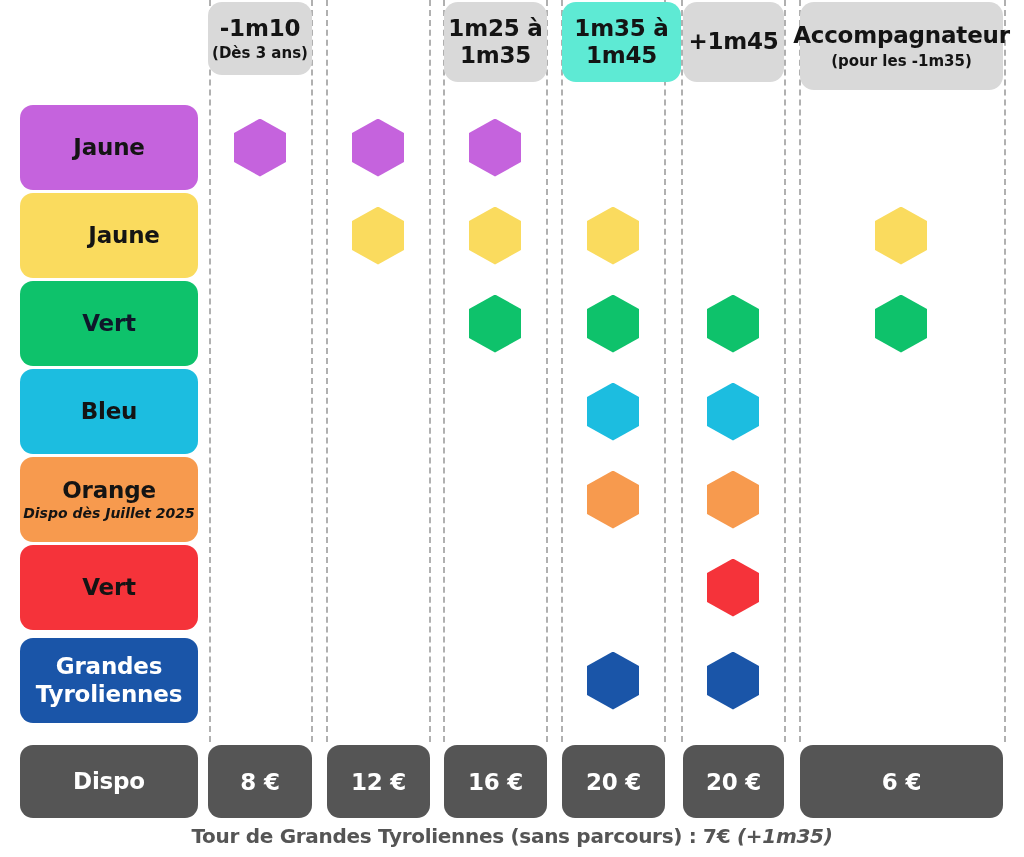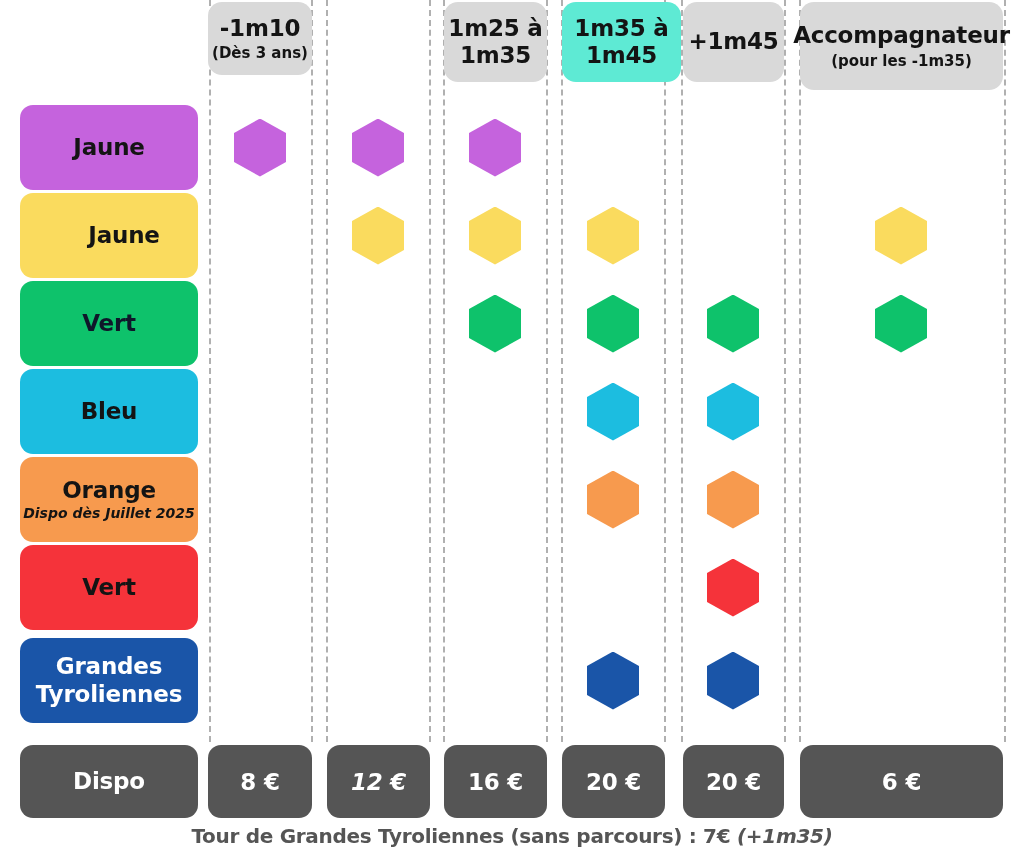--- a/index.html
+++ b/index.html
@@ -206,21 +206,21 @@
     <div class="cat" style="top: 638px; height: 85px; background: rgb(26, 85, 168);">
       <div class="name" style="color: rgb(255, 255, 255);">Grandes</div>
       <div class="name" style="color: #ffffff;">Tyroliennes</div>
     </div>
     <div class="hex" style="left: 587px; top: 651.5px; background: rgb(26, 85, 168);"></div>
     <div class="hex" style="left: 707px; top: 651.5px; background: rgb(26, 85, 168);"></div>
     <div class="cat" style="top: 745px; height: 73px; background: rgb(85, 85, 85);">
       <div class="name" style="color: rgb(255, 255, 255);">Dispo</div>
     </div>
     <div class="price" style="left: 208px; width: 104px; top: 745px; height: 73px; background: rgb(85, 85, 85);">8 €</div>
-    <div class="price" style="left: 327px; width: 103px; top: 745px; height: 73px; background: rgb(85, 85, 85); font-style: italic;">12 €</div>
+    <div class="price" style="left: 327px; width: 103px; top: 745px; height: 73px; background: rgb(85, 85, 85);">12 €</div>
     <div class="price" style="left: 444px; width: 103px; top: 745px; height: 73px; background: rgb(85, 85, 85);">16 €</div>
     <div class="price" style="left: 562px; width: 103px; top: 745px; height: 73px; background: rgb(85, 85, 85);">20 €</div>
     <div class="price" style="left: 683px; width: 101px; top: 745px; height: 73px; background: rgb(85, 85, 85);">20 €</div>
     <div class="price" style="left: 800px; width: 203px; top: 745px; height: 73px; background: rgb(85, 85, 85);">6 €</div>
   </div>
 
 <div class="footnote">
   <span>Tour de Grandes Tyroliennes (sans parcours) : 7€ </span><em>(+1m35)</em>
 </div>
 

